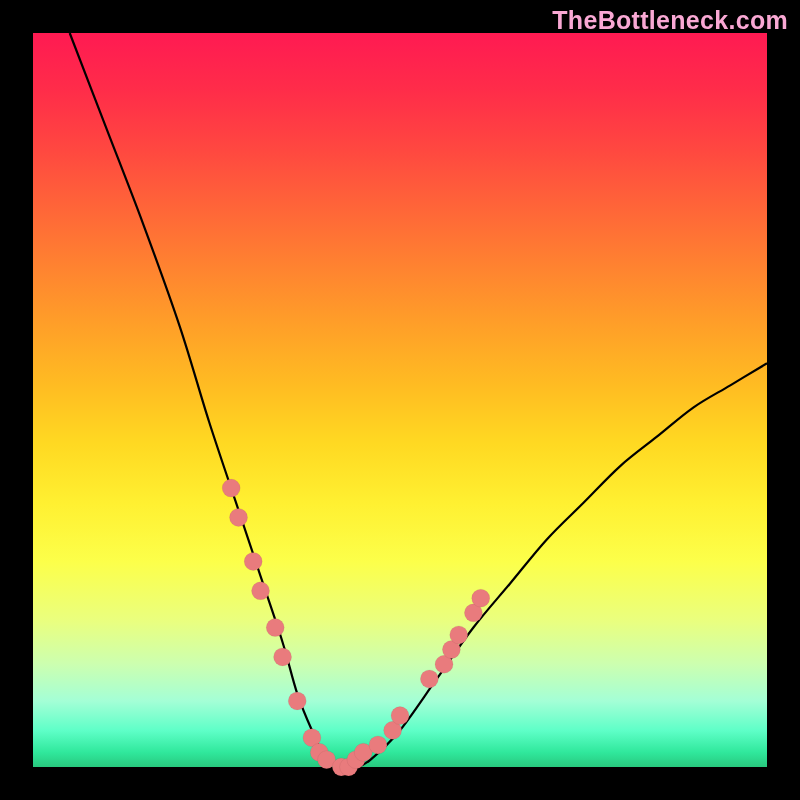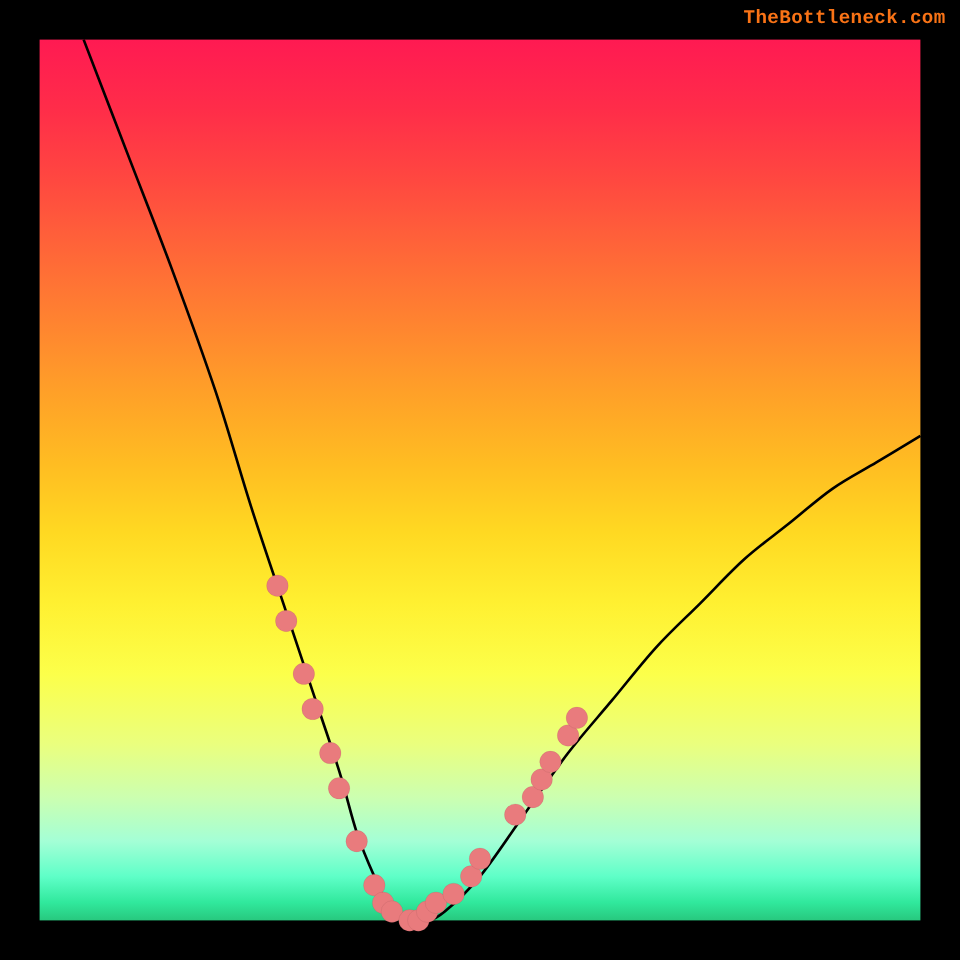--- a/index.html
+++ b/index.html
@@ -31,24 +31,24 @@
       #ccffb0 86%,
       #a4ffd6 91%,
       #5fffc8 95%,
       #30e89c 98%,
       #28c87e 100%);
   }
   .watermark {
     position: absolute;
     top: 6px;
     right: 12px;
-    font-family: Liberation Mono, monospace;
-    font-size: 16px;
+    font-family: Liberation Sans, sans-serif;
+    font-size: 25px;
     font-weight: 600;
-    color: #f97316;
+    color: #f9a8d4;
     letter-spacing: 0.3px;
   }
   svg.curve {
     position: absolute;
     left: 0; top: 0;
     width: 734px;
     height: 734px;
     overflow: visible;
   }
   .curve-path {

